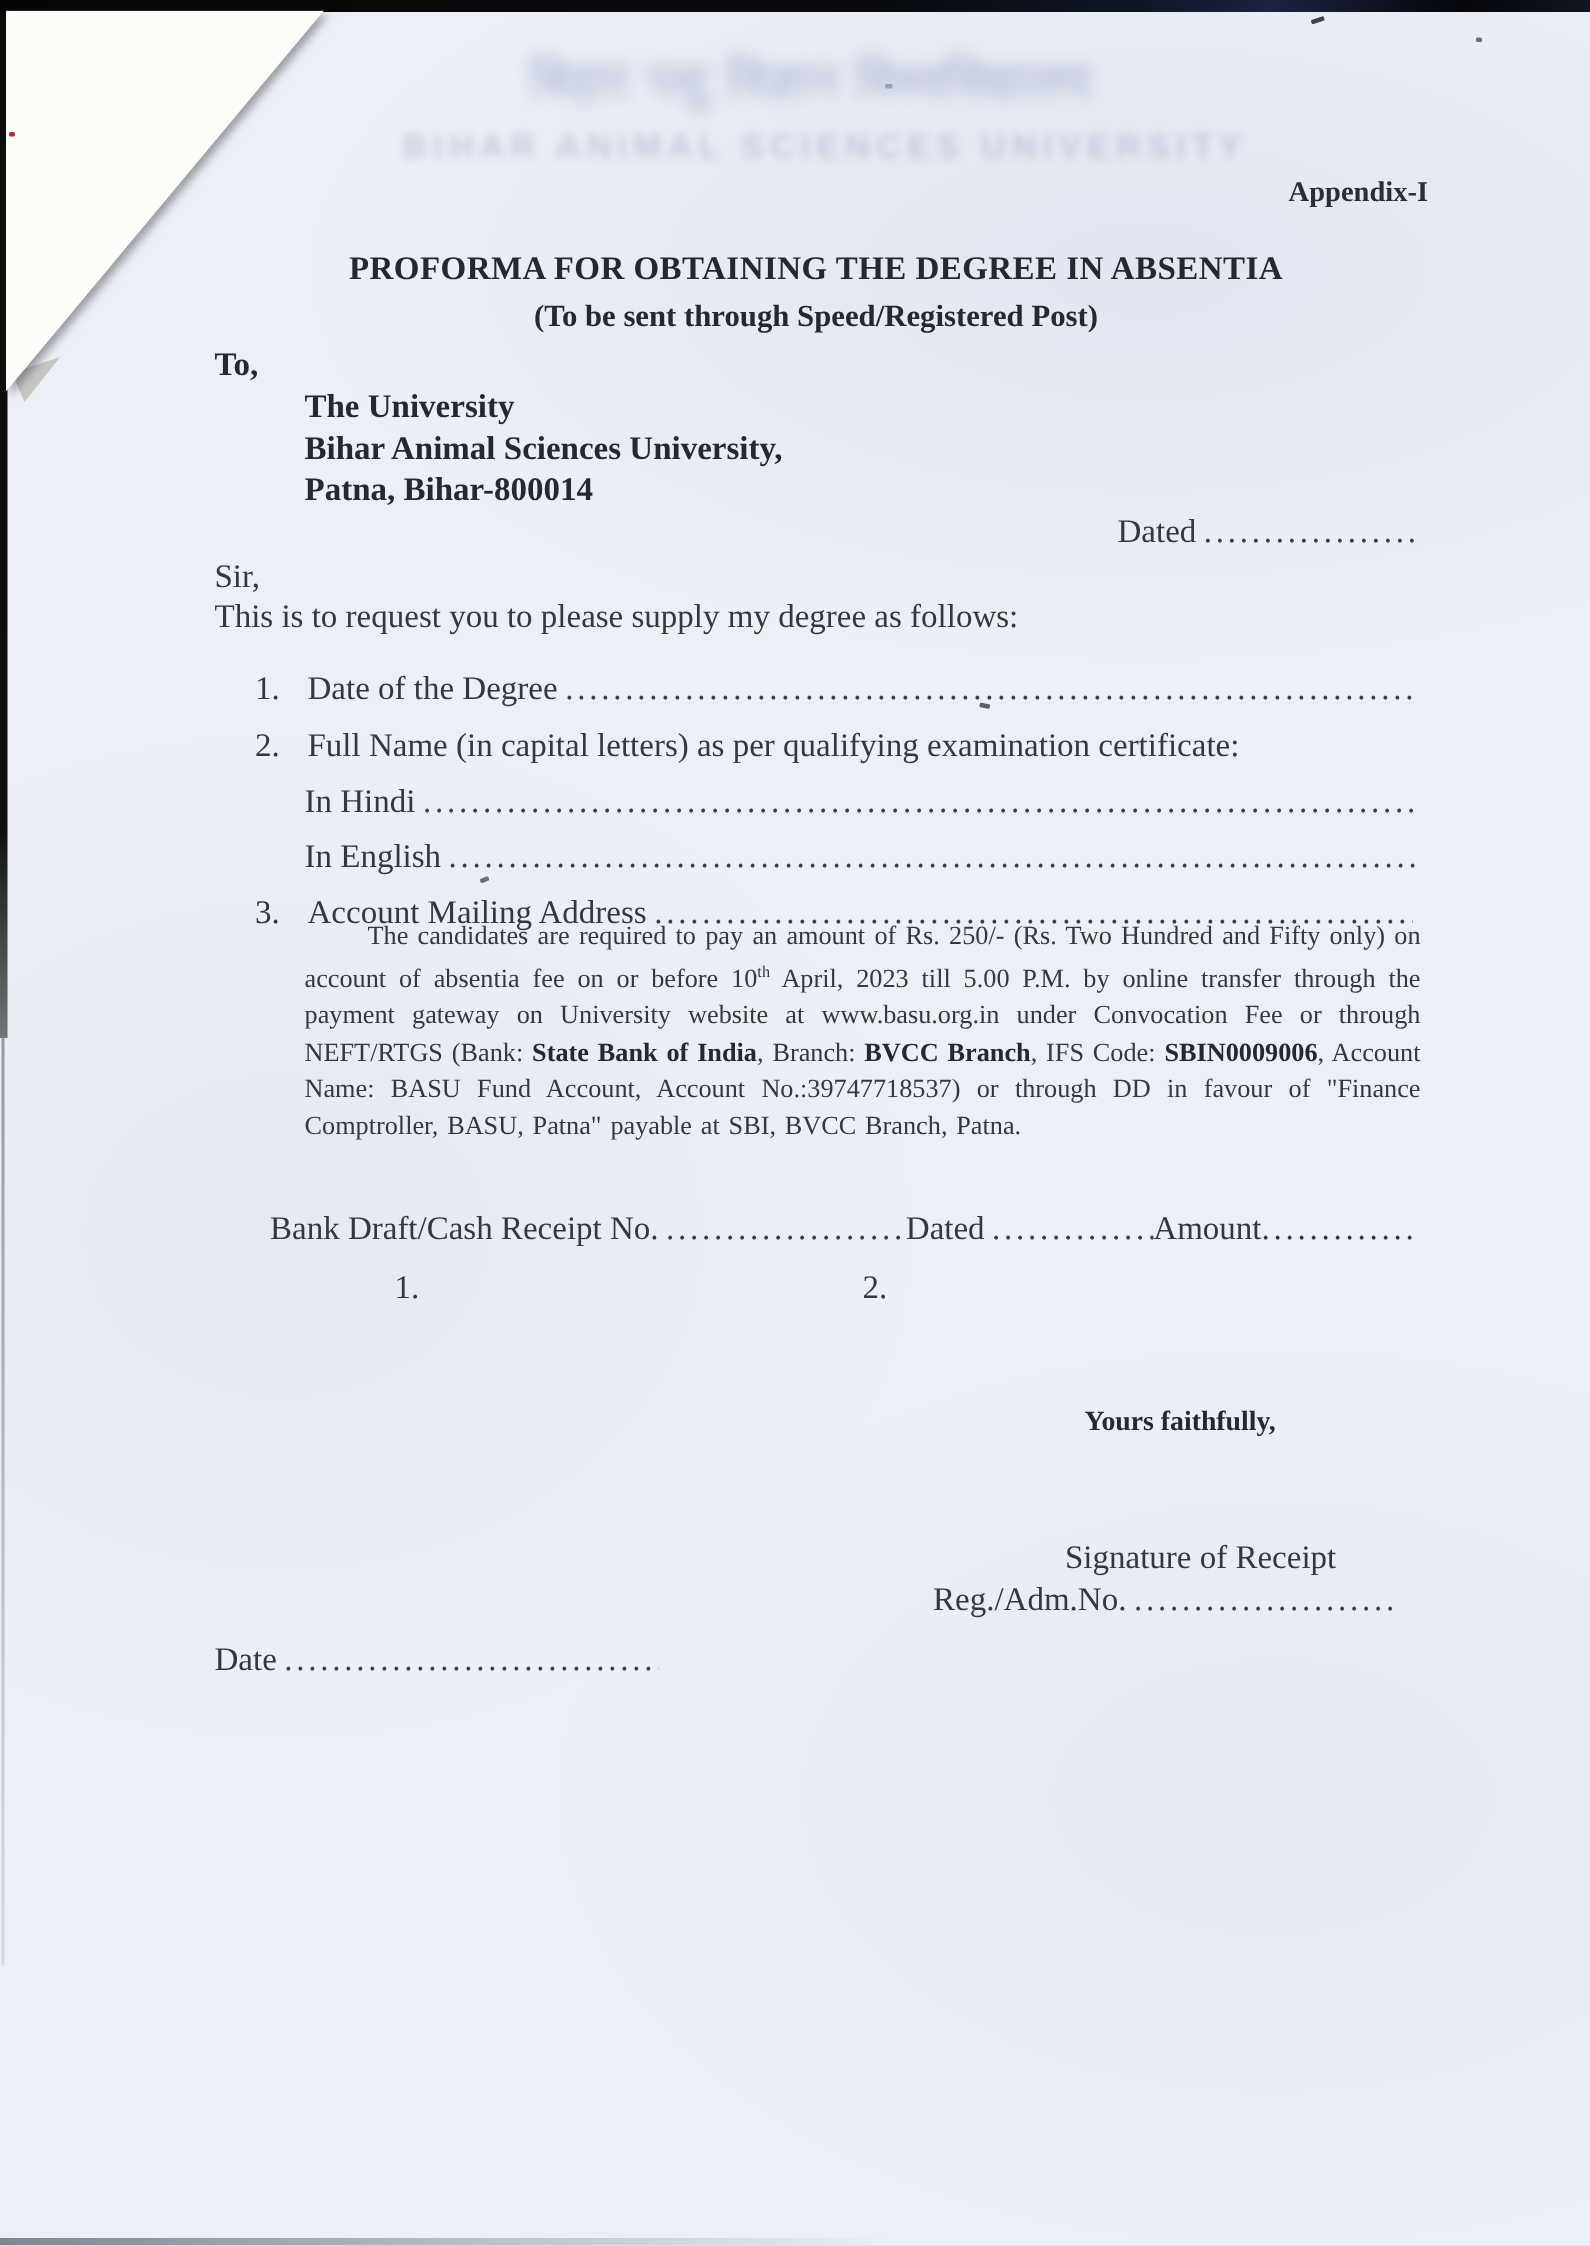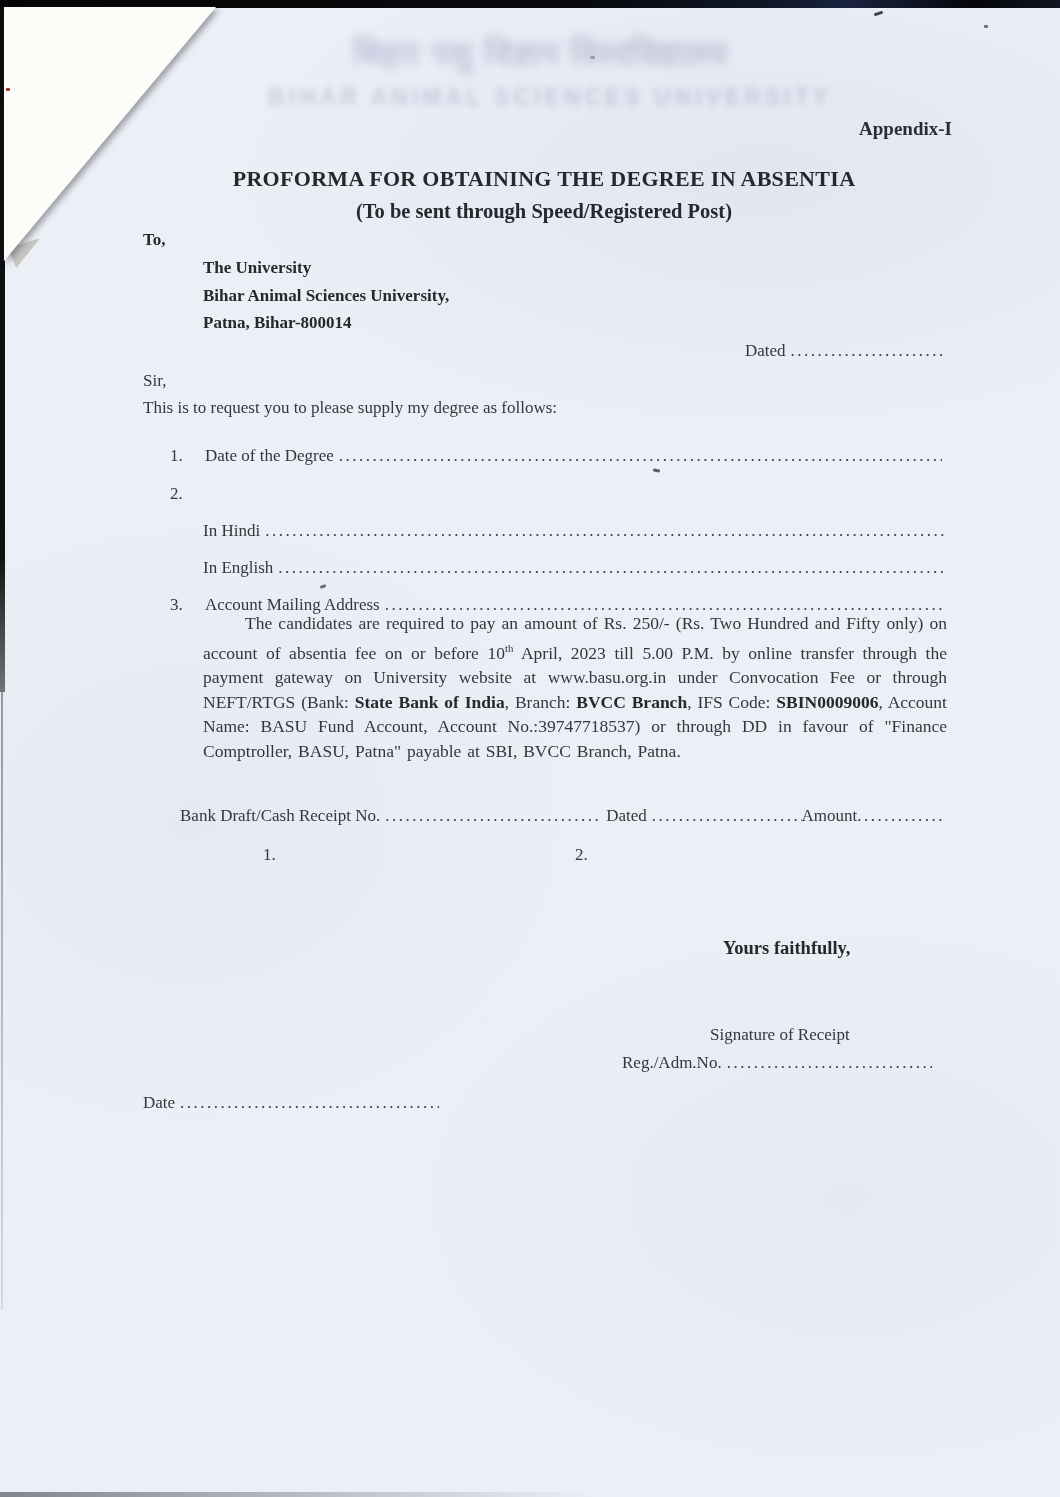--- a/index.html
+++ b/index.html
@@ -44,21 +44,21 @@
     font-family:"DejaVu Sans","Liberation Sans",sans-serif; }
   .bleed2 { top:84px; left:230px; right:190px; font-size:23px; letter-spacing:4px;
     filter:blur(3px); color:rgba(112,126,170,0.30);
     font-family:"Liberation Sans","DejaVu Sans",sans-serif; }
 
   
   .appendix { top:118px; right:108px; font-size:19px; font-weight:bold; color:#2a2d33; }
   .title-wrap { top:166px; left:140px; right:112px; text-align:center; }
   .doc-title { font-size:22px; font-weight:bold; letter-spacing:0.3px; color:#26282e; margin:0; }
   .doc-subtitle { margin:8px 0 0 0; font-size:20.5px; font-weight:bold; color:#26282e; }
-  .txt { font-size:17px; }
+  .txt { font-size:22px; }
   .row { position:absolute; display:flex; align-items:flex-start; white-space:nowrap; }
   .fill-dots { flex:1 1 0; overflow:hidden; white-space:nowrap; letter-spacing:2.5px;
     padding-left:5px; color:#3a3d44; }
   .dots-inline { letter-spacing:2.5px; }
   .num { display:inline-block; width:35px; flex:0 0 35px; }
   .fee-par { top:611px; left:203px; width:744px; font-size:17.5px; line-height:24.6px;
     text-align:justify; text-indent:42px; word-spacing:1.5px; white-space:normal; }
 </style>
 </head>
 <body>
@@ -103,20 +103,21 @@
   <div class="abs txt" style="top:398px;left:143px;">This is to request you to please supply my degree as follows:</div>
 
   <div class="row txt" style="top:446px;left:170px;right:118px;">
     <span class="num">1.</span>
     <span>Date of the Degree</span>
     <span class="fill-dots">......................................................................................................................................................</span>
   </div>
 
   <div class="row txt" style="top:484px;left:170px;right:118px;">
     <span class="num">2.</span>
+    <span>Full Name (in capital letters) as per qualifying examination certificate:</span>
   </div>
 
   <div class="row txt" style="top:521px;left:203px;right:114px;">
     <span>In Hindi</span>
     <span class="fill-dots">......................................................................................................................................................</span>
   </div>
 
   <div class="row txt" style="top:558px;left:203px;right:114px;">
     <span>In English</span>
     <span class="fill-dots">......................................................................................................................................................</span>

